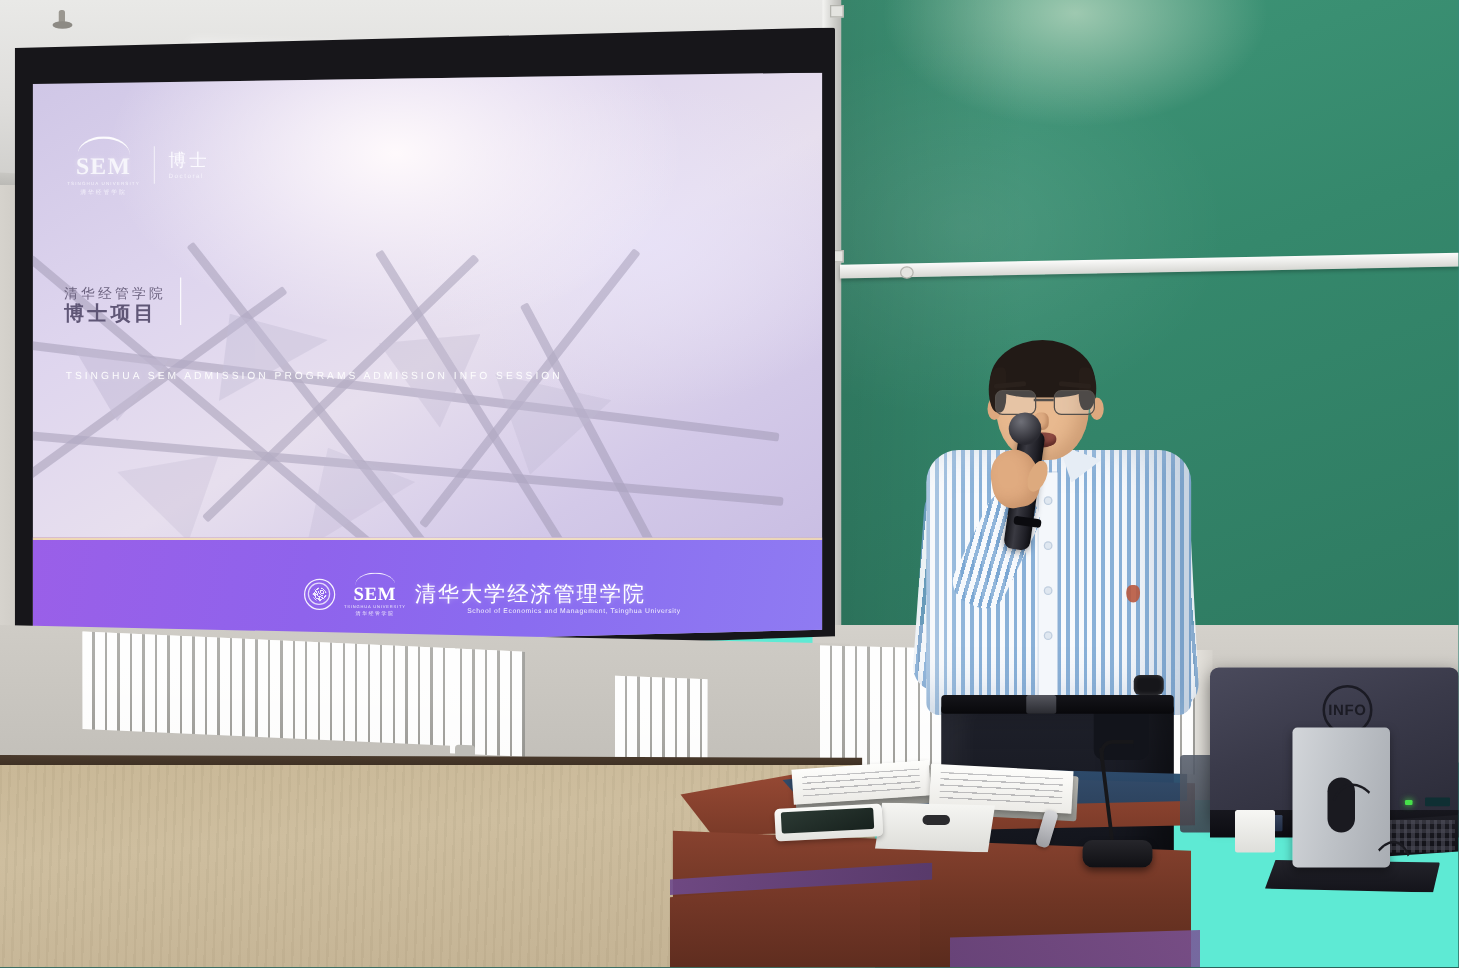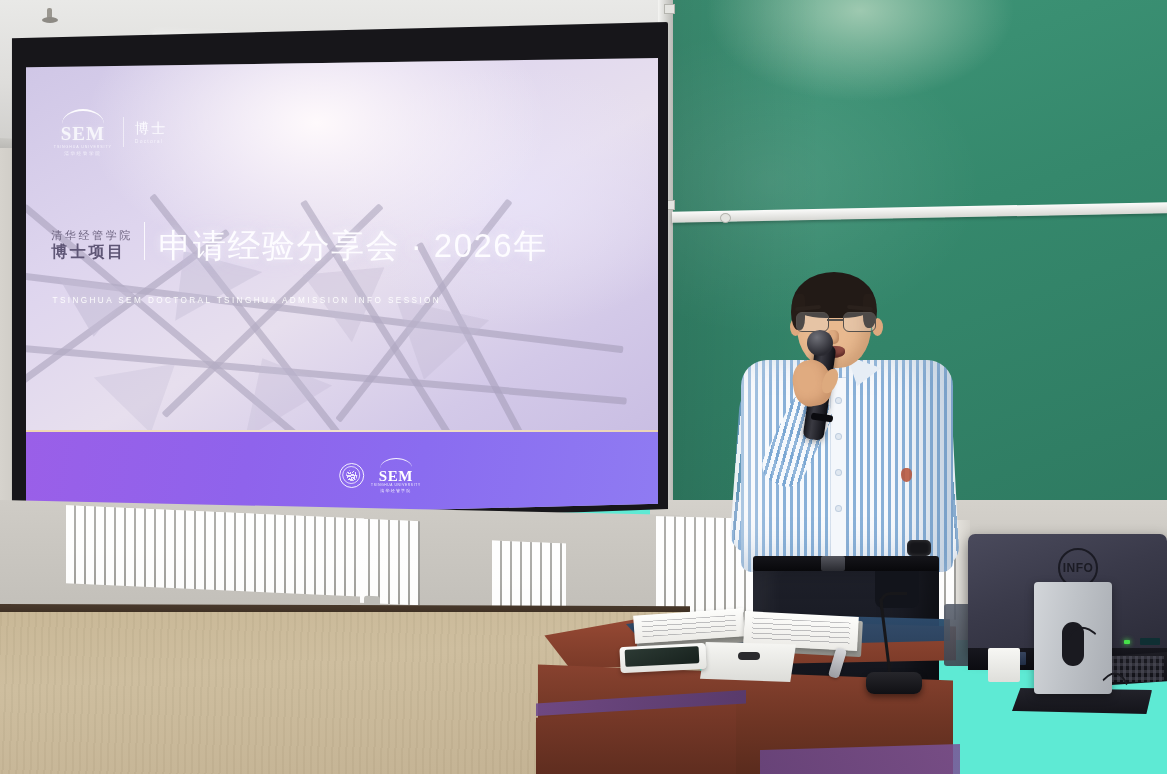--- a/index.html
+++ b/index.html
@@ -375,31 +375,34 @@
           <div class="sem-ren">Doctoral</div>
         </div>
       </div>
 
       <div class="title-row">
         <div class="title-left">
           <div class="tl1">清华经管学院</div>
           <div class="tl2">博士项目</div>
         </div>
         <div class="title-bar"></div>
-        <div class="title-main">申请经验分享会 · 2026年</div>
       </div>
-      <div class="subtitle">TSINGHUA SEM DOCTORAL TSINGHUA ADMISSION INFO SESSION</div>
+      <div class="subtitle">TSINGHUA SEM ADMISSION PROGRAMS ADMISSION INFO SESSION</div>
 
       <div class="footer-logo">
         <div class="seal"></div>
         <div class="f-sem">
           <div class="fa"></div>
           <div class="fb">SEM</div>
           <div class="fe">TSINGHUA UNIVERSITY</div>
           <div class="fc">清华经管学院</div>
+        </div>
+        <div style="position:relative;">
+          <div class="f-cn">清华大学经济管理学院</div>
+          <div class="f-en">School of Economics and Management, Tsinghua University</div>
         </div>
       </div>
 
     </div>
   </div>
 
   <div class="low-wall"></div>
   <div class="rad" style="left:66px;top:512px;width:300px;height:78px;transform:skewY(2.6deg);">
       <div class="rad-fins"></div>
     </div>

